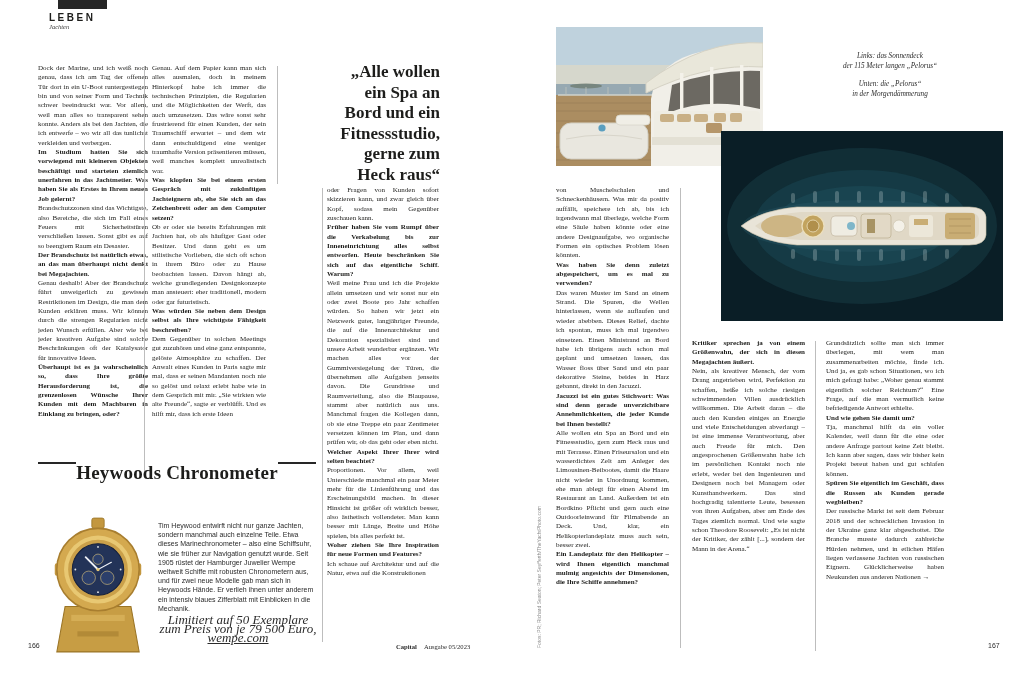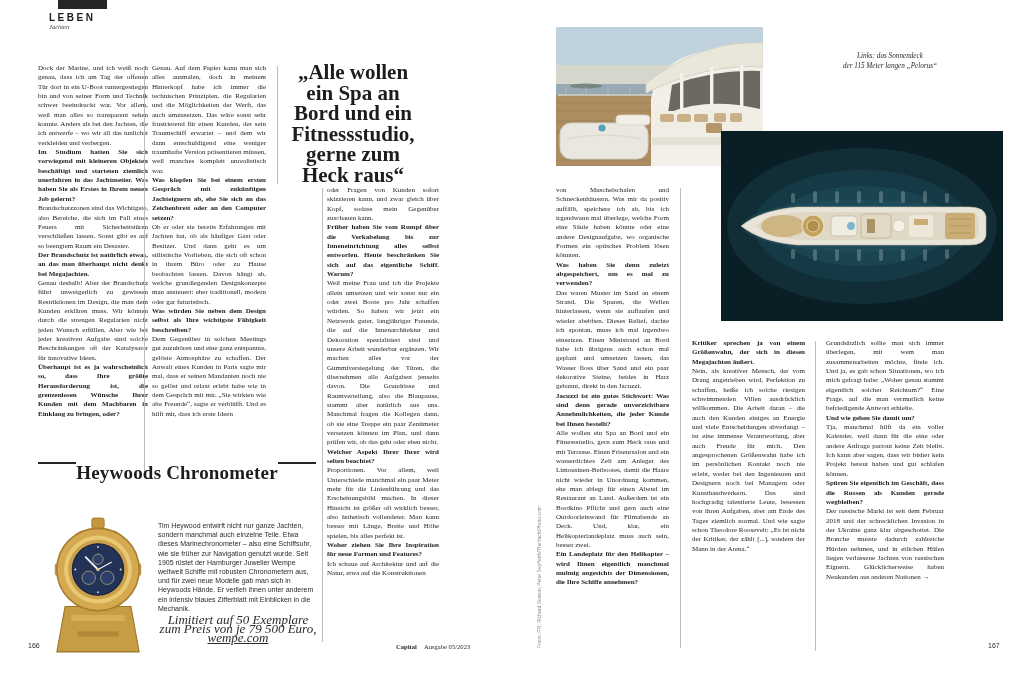--- a/index.html
+++ b/index.html
@@ -21,21 +21,21 @@
   #colB{left:692px;top:339px;width:113px;height:314px;}
   #colC{left:826px;top:339px;width:118px;height:314px;}
   .vrule{position:absolute;width:1px;background:#bdbdbd;}
   #rule1{left:144px;top:66px;height:408px;}
   #rule2{left:277px;top:66px;height:118px;}
   #rule3{left:322px;top:188px;height:454px;}
   #ruleA{left:680px;top:188px;height:460px;}
   #ruleB{left:815px;top:341px;height:310px;}
   
   .pull-quote{position:absolute;left:266px;top:62px;width:174px;height:124px;
-              text-align:center;font-size:21px;line-height:20.5px;font-weight:bold;
+              text-align:right;font-size:17px;line-height:20.5px;font-weight:bold;
               white-space:pre-line;color:#1d1d1b;}
   
   .hw-title-row{position:absolute;left:38px;top:462px;width:278px;display:flex;align-items:flex-start;gap:0;}
   .hw-rule{flex:1;height:2px;background:#262626;}
   .hw-title{font-size:19px;font-weight:bold;letter-spacing:.2px;white-space:nowrap;}
   .hw-img{position:absolute;left:44px;top:516px;}
   .hw-text{position:absolute;left:158px;top:521px;width:160px;font-family:"Liberation Sans",sans-serif;
            font-size:7px;line-height:9.2px;color:#2b2b2b;text-align:left;}
   .hw-note{font-family:"Liberation Serif",serif;font-style:italic;font-size:13px;margin-top:2px;text-align:center;}
   .hw-note a{color:#2b2b2b;text-decoration:underline;font-style:italic;}
@@ -182,20 +182,22 @@
     <rect x="96" y="110" width="111" height="8" fill="#e3e0d4"></rect>
     <rect x="4" y="96" width="88" height="36" rx="11" fill="#e9e7df" stroke="#d2cfc4" stroke-width="1"></rect>
     <path d="M10,112 Q48,104 86,112" stroke="#d8d5ca" stroke-width="1" fill="none"></path>
     <circle cx="46" cy="101" r="3.6" fill="#5a9fc0"></circle>
     <rect x="60" y="88" width="34" height="10" rx="4" fill="#f0eee6" stroke="#d8d5ca" stroke-width="0.8"></rect>
   </svg>
 
   <div class="captions">
       <p>Links: das Sonnendeck
 der 115 Meter langen „Pelorus“</p>
+      <p>Unten: die „Pelorus“
+in der Morgendämmerung</p>
     </div>
 
   <svg class="photo2" width="282" height="190" viewBox="0 0 282 190">
     <rect width="282" height="190" fill="#0a1e26"></rect>
     <ellipse cx="141" cy="95" rx="135" ry="78" fill="#123039" opacity="0.9"></ellipse>
     <ellipse cx="141" cy="95" rx="108" ry="56" fill="#17404c" opacity="0.7"></ellipse>
     <ellipse cx="141" cy="95" rx="88" ry="40" fill="#1d4c59" opacity="0.55"></ellipse>
     <ellipse cx="141" cy="95" rx="120" ry="26" fill="#2a5a66" opacity="0.35"></ellipse>
     <g fill="#dfe8e6" opacity="0.25">
       <rect x="70" y="62" width="4" height="10" rx="2"></rect>

